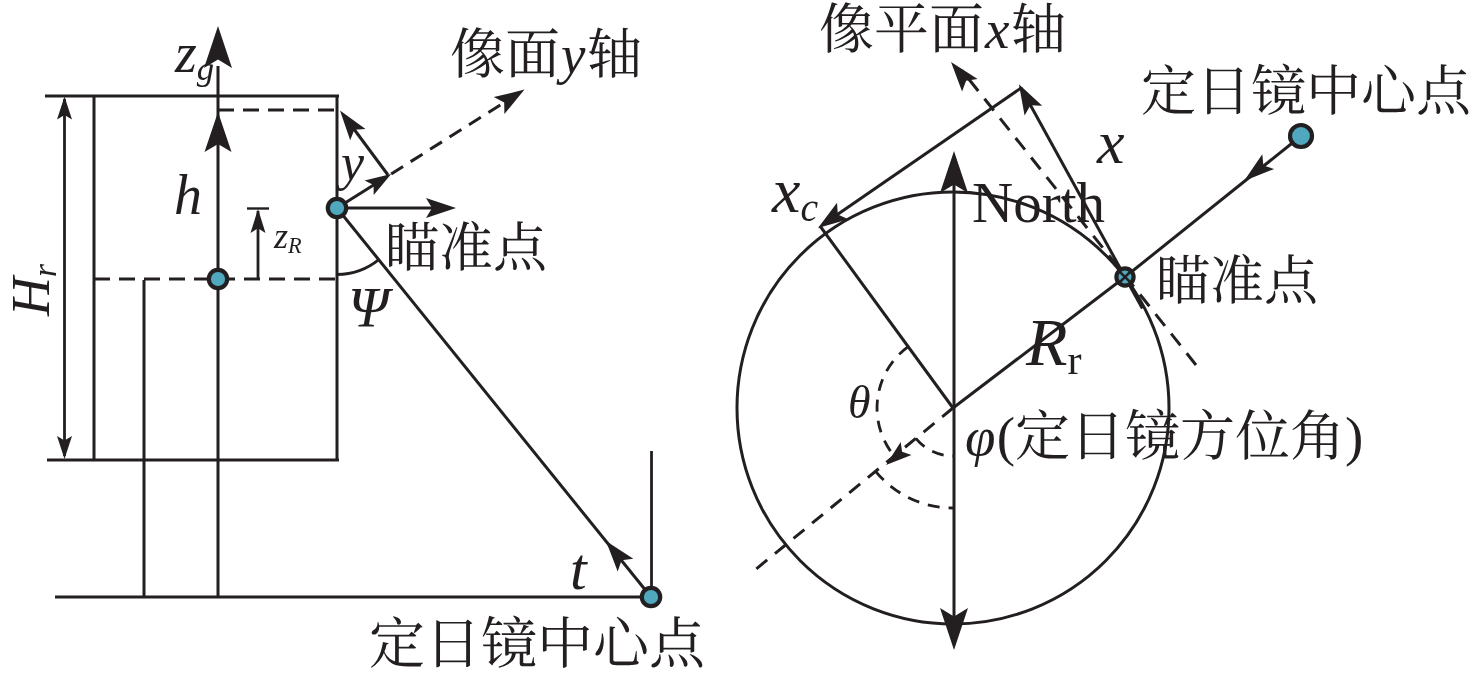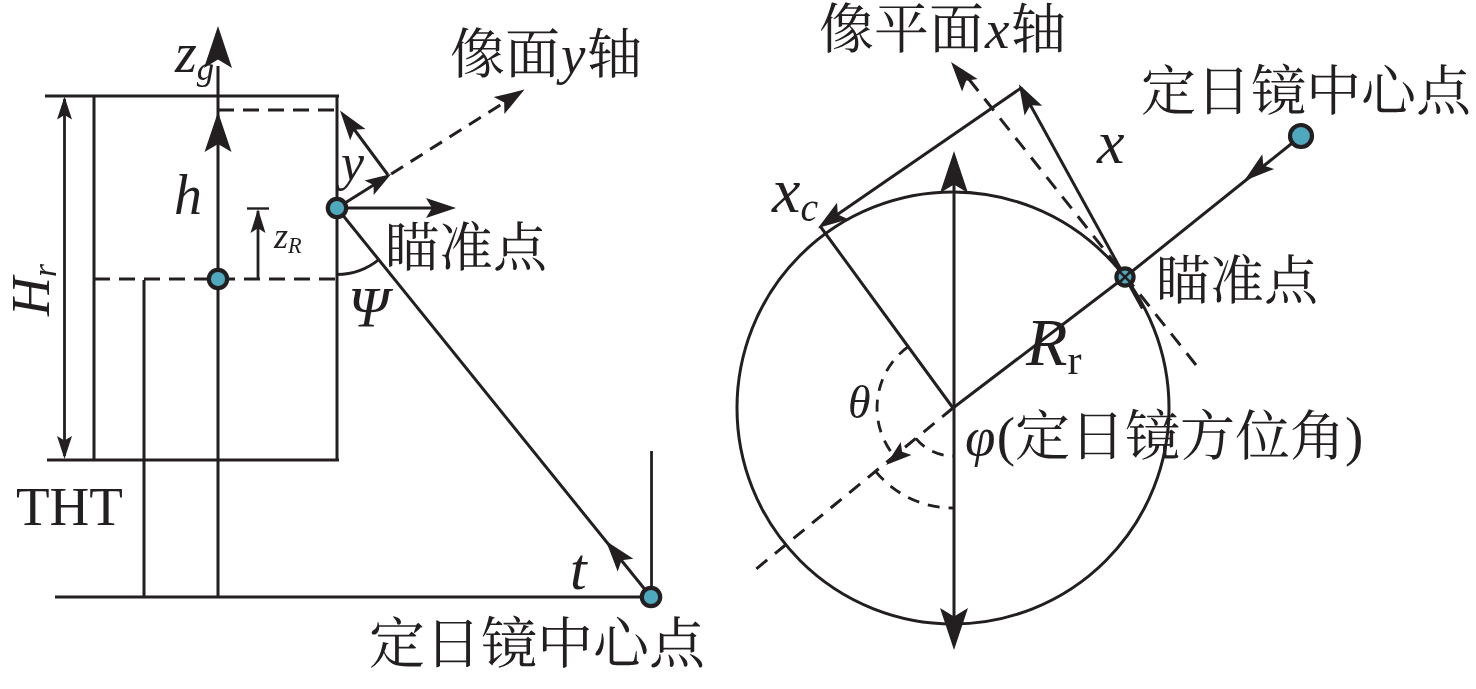--- a/index.html
+++ b/index.html
@@ -102,21 +102,20 @@
         <path transform="translate(0,880) scale(1,-1)" d="M846 597 882 637 960 576Q956 569 944 564Q932 559 917 557V-49Q917 -52 908 -58Q900 -63 888 -68Q876 -72 865 -72H856V597ZM513 -56Q513 -60 506 -65Q500 -70 488 -75Q477 -79 463 -79H452V597V630L518 597H878V568H513ZM880 26V-4H490V26ZM880 324V295H490V324ZM744 820Q743 810 736 803Q729 797 712 795V8H652V830ZM284 -60Q284 -63 270 -71Q256 -79 232 -79H222V384H284ZM319 557Q317 547 310 540Q302 533 284 531V377Q284 377 272 377Q259 377 243 377H228V568ZM46 152Q79 158 137 172Q195 186 269 205Q342 224 420 244L424 229Q371 204 295 169Q218 134 115 92Q112 83 106 77Q100 71 94 68ZM359 444Q359 444 372 435Q384 425 401 410Q418 396 431 383Q427 367 406 367H109L101 396H320ZM353 708Q353 708 366 698Q380 687 399 672Q418 657 432 642Q429 626 407 626H52L44 656H309ZM289 805Q285 796 274 790Q264 784 242 788L253 804Q246 774 236 731Q225 688 211 639Q198 591 183 541Q168 492 153 447Q139 402 127 367H137L104 333L35 390Q46 396 63 403Q80 410 93 413L67 378Q79 409 93 454Q108 499 123 550Q139 602 153 654Q167 707 178 753Q189 800 196 834Z"></path>
       </svg></div>
 <div class="lbl cjk" style="left:385px;top:219px;font-size:54px;"><svg viewBox="0 0 1000 1000" class="g">
         <path transform="translate(0,880) scale(1,-1)" d="M258 765H248L284 807L363 745Q359 739 347 733Q335 727 320 724V65Q320 62 311 56Q302 50 290 45Q278 40 267 40H258ZM107 353H300V324H107ZM109 564H301V536H109ZM110 137H302V107H110ZM75 765V798L140 765H303V737H136V18Q136 14 129 9Q122 3 111 -1Q100 -6 86 -6H75ZM441 252H870V224H441ZM441 29H873V0H441ZM619 466H681V16H619ZM511 831 609 822Q608 811 599 804Q591 797 572 794V531Q572 528 565 523Q557 518 546 514Q534 511 522 511H511ZM726 831 824 822Q823 811 815 804Q807 797 787 794V535Q787 532 780 527Q773 522 761 519Q750 515 738 515H726ZM347 682H861L902 738Q902 738 910 731Q918 725 930 714Q942 704 955 692Q968 680 978 669Q974 653 953 653H355ZM405 466V498L473 466H869V436H468V-55Q468 -58 460 -64Q453 -70 441 -74Q430 -78 416 -78H405ZM835 466H825L862 507L942 444Q937 438 925 432Q914 427 899 424V-49Q899 -52 890 -58Q880 -63 868 -67Q856 -72 845 -72H835Z"></path>
       </svg><svg viewBox="0 0 1000 1000" class="g">
         <path transform="translate(0,880) scale(1,-1)" d="M609 847Q657 825 684 801Q712 776 723 752Q734 728 733 708Q732 688 722 676Q712 664 697 663Q682 663 666 677Q666 705 656 735Q646 764 631 792Q615 820 597 839ZM561 806Q558 798 550 793Q542 788 522 788Q501 721 466 639Q431 556 382 475Q333 394 271 329L258 338Q294 391 325 455Q357 519 381 586Q406 654 424 718Q442 782 453 837ZM462 -57Q462 -61 448 -70Q434 -79 410 -79H400V609L429 664L474 645H462ZM701 644V5H637V644ZM882 85Q882 85 891 78Q899 71 913 60Q926 49 941 36Q956 24 968 12Q965 -4 941 -4H431V25H835ZM840 298Q840 298 849 291Q857 284 870 273Q884 262 898 250Q912 237 924 225Q920 209 898 209H435V239H795ZM840 499Q840 499 849 492Q857 485 870 474Q884 463 898 451Q912 438 924 426Q920 410 898 410H435V440H795ZM864 704Q864 704 873 697Q881 690 895 679Q908 668 923 656Q938 643 950 631Q946 615 924 615H429V645H818ZM77 795Q133 779 168 756Q203 733 221 710Q238 686 241 666Q243 645 236 631Q228 618 213 615Q198 612 180 624Q174 652 155 682Q136 713 113 740Q89 768 66 787ZM103 216Q112 216 116 219Q120 222 127 238Q132 247 135 256Q139 265 145 281Q152 297 164 327Q176 357 196 408Q216 459 247 538Q278 616 323 729L342 725Q329 683 311 630Q294 576 276 520Q258 463 241 412Q225 361 213 324Q202 286 197 270Q190 245 186 221Q182 197 182 178Q182 162 187 144Q191 127 196 107Q201 88 205 64Q209 40 207 10Q206 -20 192 -38Q179 -57 153 -57Q140 -57 132 -44Q124 -30 123 -8Q130 42 130 81Q130 121 124 147Q119 173 108 180Q98 188 87 190Q75 192 60 193V216Q60 216 68 216Q77 216 87 216Q98 216 103 216Z"></path>
       </svg><svg viewBox="0 0 1000 1000" class="g">
         <path transform="translate(0,880) scale(1,-1)" d="M222 276H777V246H222ZM485 686H776L824 748Q824 748 833 741Q842 734 856 722Q870 711 885 698Q900 685 913 672Q909 656 887 656H485ZM452 840 558 830Q557 820 548 812Q539 804 519 801V496H452ZM184 162H202Q217 98 206 52Q196 6 173 -22Q149 -51 124 -64Q102 -77 78 -77Q55 -76 46 -58Q39 -42 48 -28Q57 -14 73 -6Q100 5 126 29Q151 52 168 86Q184 119 184 162ZM359 158Q396 124 415 92Q435 59 440 30Q446 2 441 -20Q437 -42 426 -53Q414 -65 399 -65Q385 -64 371 -48Q376 -15 372 21Q369 57 362 92Q355 127 346 154ZM540 162Q593 132 625 102Q656 71 671 43Q686 14 687 -9Q689 -32 680 -46Q671 -60 657 -62Q642 -64 625 -50Q621 -16 605 21Q589 58 569 93Q548 128 527 155ZM739 165Q808 138 852 107Q896 76 919 45Q943 15 949 -11Q955 -37 949 -54Q942 -72 928 -76Q913 -80 893 -67Q884 -29 857 12Q830 53 795 91Q761 129 728 156ZM194 513V546L265 513H782V484H259V208Q259 205 251 200Q243 194 230 190Q218 186 204 186H194ZM742 513H732L768 554L850 491Q845 485 834 480Q823 474 808 471V215Q808 211 798 206Q788 201 776 197Q763 193 752 193H742Z"></path>
       </svg></div>
 <div class="lbl mathtxt it" style="left:348px;top:279px;font-size:58px;">Ψ</div>
-<div class="lbl mathtxt" style="left:16px;top:479px;font-size:55px;">THT</div>
 <div class="lbl mathtxt it" style="left:570px;top:539px;font-size:60px;">t</div>
 <div class="lbl cjk" style="left:369px;top:614px;font-size:56px;"><svg viewBox="0 0 1000 1000" class="g">
         <path transform="translate(0,880) scale(1,-1)" d="M835 681 879 725 959 648Q953 644 944 642Q935 641 920 639Q902 615 869 587Q837 559 810 540L798 547Q806 565 815 590Q825 615 833 639Q842 663 846 681ZM169 733Q186 677 182 635Q179 593 163 565Q147 538 126 524Q113 516 98 513Q82 510 69 515Q56 520 50 533Q44 550 53 565Q62 581 78 590Q98 601 116 622Q134 643 145 672Q155 700 152 732ZM867 681V651H157V681ZM437 839Q487 829 516 811Q546 793 558 772Q571 752 571 734Q571 716 562 704Q552 692 537 690Q522 688 504 701Q499 735 476 772Q453 809 427 832ZM352 359Q349 348 340 343Q331 338 315 337Q299 262 267 185Q236 107 183 39Q129 -29 46 -78L35 -67Q103 -13 146 62Q190 137 214 219Q239 302 249 381ZM262 243Q290 167 330 121Q370 74 424 50Q477 25 548 16Q619 8 710 8Q731 8 765 8Q798 8 835 8Q871 8 906 8Q940 9 964 10V-5Q944 -8 934 -23Q924 -38 923 -58Q904 -58 876 -58Q848 -58 815 -58Q783 -58 754 -58Q724 -58 704 -58Q611 -58 539 -46Q466 -34 411 -3Q357 29 317 87Q277 144 247 235ZM753 353Q753 353 762 347Q771 340 785 329Q798 318 813 305Q828 293 841 281Q837 265 814 265H501V294H707ZM532 509V-15L466 4V509ZM758 564Q758 564 767 558Q775 551 789 541Q803 531 818 519Q833 507 846 495Q842 479 819 479H167L159 509H711Z"></path>
       </svg><svg viewBox="0 0 1000 1000" class="g">
         <path transform="translate(0,880) scale(1,-1)" d="M238 400H768V370H238ZM238 48H768V19H238ZM735 739H725L763 783L846 717Q841 711 829 705Q818 700 803 697V-40Q803 -43 793 -49Q784 -55 770 -60Q757 -65 745 -65H735ZM202 739V773L275 739H769V710H268V-43Q268 -48 261 -54Q253 -61 241 -65Q229 -70 214 -70H202Z"></path>
       </svg><svg viewBox="0 0 1000 1000" class="g">
         <path transform="translate(0,880) scale(1,-1)" d="M584 851Q626 841 651 825Q676 810 686 793Q696 775 696 761Q695 746 686 736Q678 727 664 726Q651 725 636 736Q630 763 612 794Q593 825 573 844ZM627 197Q622 159 608 121Q595 82 564 46Q533 11 476 -22Q418 -54 324 -80L312 -64Q392 -34 439 -2Q487 30 511 63Q535 97 544 130Q553 164 555 197ZM754 198Q754 190 754 182Q754 174 754 169V15Q754 6 758 3Q762 1 779 1H837Q856 1 870 1Q884 1 891 1Q901 1 906 11Q911 21 918 49Q925 77 931 109H943L946 9Q961 4 965 -2Q970 -8 970 -18Q970 -30 959 -39Q948 -47 919 -51Q890 -55 835 -55H764Q733 -55 718 -50Q702 -45 697 -32Q692 -20 692 2V198ZM495 158Q495 155 487 150Q479 145 468 141Q456 138 442 138H432V436V467L501 436H853V406H495ZM804 436 838 473 913 415Q909 410 899 405Q888 400 875 398V164Q875 161 866 156Q857 152 845 148Q833 144 822 144H813V436ZM844 322V293H472V322ZM479 685Q524 670 549 652Q575 633 587 614Q598 595 598 579Q597 562 589 552Q580 542 567 540Q553 539 538 551Q534 583 513 619Q492 655 468 677ZM856 657Q853 649 844 644Q835 639 818 640Q800 614 771 581Q743 548 716 521H695Q712 556 730 604Q748 652 761 690ZM896 590Q896 590 909 579Q922 568 941 553Q960 538 975 523Q971 507 949 507H376L368 536H853ZM859 778Q859 778 867 771Q875 765 887 755Q900 744 914 732Q928 720 939 709Q936 693 913 693H407L399 722H816ZM846 206V176H474V206ZM308 760Q308 760 320 750Q332 741 349 727Q366 713 381 698Q377 682 355 682H127L143 712H267ZM158 30Q177 41 210 65Q243 88 285 118Q327 149 369 181L379 168Q361 149 333 117Q304 86 269 48Q234 9 195 -30ZM215 525 229 516V35L182 12L201 41Q214 23 215 6Q215 -11 210 -23Q206 -35 199 -41L135 21Q157 38 163 46Q169 55 169 67V525ZM311 386Q311 386 323 375Q336 365 353 350Q371 334 384 320Q380 304 358 304H44L36 334H271ZM277 582Q277 582 290 572Q302 562 319 547Q336 533 349 519Q345 503 323 503H96L88 532H239ZM211 797Q195 748 168 689Q141 630 109 574Q76 517 43 474L29 481Q46 515 63 562Q81 610 97 661Q113 713 126 762Q139 811 145 848L247 818Q246 810 237 804Q229 798 211 797Z"></path>
       </svg><svg viewBox="0 0 1000 1000" class="g">
         <path transform="translate(0,880) scale(1,-1)" d="M849 334V305H139V334ZM812 628 849 670 932 606Q927 600 916 595Q904 589 889 586V243Q889 240 879 235Q869 230 856 226Q843 222 832 222H822V628ZM172 233Q172 230 164 224Q156 219 144 214Q132 210 117 210H106V628V662L179 628H844V599H172ZM567 827Q565 817 557 809Q550 802 530 799V-51Q530 -56 522 -63Q515 -69 502 -74Q490 -78 476 -78H463V838Z"></path>
       </svg><svg viewBox="0 0 1000 1000" class="g">
@@ -141,20 +140,21 @@
         <path transform="translate(0,880) scale(1,-1)" d="M584 851Q626 841 651 825Q676 810 686 793Q696 775 696 761Q695 746 686 736Q678 727 664 726Q651 725 636 736Q630 763 612 794Q593 825 573 844ZM627 197Q622 159 608 121Q595 82 564 46Q533 11 476 -22Q418 -54 324 -80L312 -64Q392 -34 439 -2Q487 30 511 63Q535 97 544 130Q553 164 555 197ZM754 198Q754 190 754 182Q754 174 754 169V15Q754 6 758 3Q762 1 779 1H837Q856 1 870 1Q884 1 891 1Q901 1 906 11Q911 21 918 49Q925 77 931 109H943L946 9Q961 4 965 -2Q970 -8 970 -18Q970 -30 959 -39Q948 -47 919 -51Q890 -55 835 -55H764Q733 -55 718 -50Q702 -45 697 -32Q692 -20 692 2V198ZM495 158Q495 155 487 150Q479 145 468 141Q456 138 442 138H432V436V467L501 436H853V406H495ZM804 436 838 473 913 415Q909 410 899 405Q888 400 875 398V164Q875 161 866 156Q857 152 845 148Q833 144 822 144H813V436ZM844 322V293H472V322ZM479 685Q524 670 549 652Q575 633 587 614Q598 595 598 579Q597 562 589 552Q580 542 567 540Q553 539 538 551Q534 583 513 619Q492 655 468 677ZM856 657Q853 649 844 644Q835 639 818 640Q800 614 771 581Q743 548 716 521H695Q712 556 730 604Q748 652 761 690ZM896 590Q896 590 909 579Q922 568 941 553Q960 538 975 523Q971 507 949 507H376L368 536H853ZM859 778Q859 778 867 771Q875 765 887 755Q900 744 914 732Q928 720 939 709Q936 693 913 693H407L399 722H816ZM846 206V176H474V206ZM308 760Q308 760 320 750Q332 741 349 727Q366 713 381 698Q377 682 355 682H127L143 712H267ZM158 30Q177 41 210 65Q243 88 285 118Q327 149 369 181L379 168Q361 149 333 117Q304 86 269 48Q234 9 195 -30ZM215 525 229 516V35L182 12L201 41Q214 23 215 6Q215 -11 210 -23Q206 -35 199 -41L135 21Q157 38 163 46Q169 55 169 67V525ZM311 386Q311 386 323 375Q336 365 353 350Q371 334 384 320Q380 304 358 304H44L36 334H271ZM277 582Q277 582 290 572Q302 562 319 547Q336 533 349 519Q345 503 323 503H96L88 532H239ZM211 797Q195 748 168 689Q141 630 109 574Q76 517 43 474L29 481Q46 515 63 562Q81 610 97 661Q113 713 126 762Q139 811 145 848L247 818Q246 810 237 804Q229 798 211 797Z"></path>
       </svg><svg viewBox="0 0 1000 1000" class="g">
         <path transform="translate(0,880) scale(1,-1)" d="M849 334V305H139V334ZM812 628 849 670 932 606Q927 600 916 595Q904 589 889 586V243Q889 240 879 235Q869 230 856 226Q843 222 832 222H822V628ZM172 233Q172 230 164 224Q156 219 144 214Q132 210 117 210H106V628V662L179 628H844V599H172ZM567 827Q565 817 557 809Q550 802 530 799V-51Q530 -56 522 -63Q515 -69 502 -74Q490 -78 476 -78H463V838Z"></path>
       </svg><svg viewBox="0 0 1000 1000" class="g">
         <path transform="translate(0,880) scale(1,-1)" d="M435 831Q505 793 548 754Q592 716 614 680Q636 645 642 616Q648 588 641 571Q634 553 618 550Q602 546 582 561Q572 603 545 650Q519 698 486 744Q453 789 422 823ZM397 648Q396 638 388 631Q380 624 363 622V65Q363 46 375 38Q387 30 429 30H570Q619 30 653 31Q687 32 703 34Q715 35 720 39Q726 43 729 50Q736 65 746 112Q756 159 767 220H780L783 42Q802 37 808 30Q815 24 815 13Q815 0 805 -9Q795 -18 769 -24Q742 -29 694 -31Q646 -34 568 -34H423Q374 -34 347 -27Q320 -19 309 -1Q298 17 298 50V659ZM766 518Q823 476 860 434Q898 391 920 352Q942 312 951 278Q959 244 958 218Q956 192 947 177Q938 162 925 161Q912 160 898 175Q890 219 873 279Q856 338 828 400Q800 461 755 509ZM175 533Q196 446 192 376Q188 307 172 257Q156 208 137 181Q125 163 109 152Q94 141 78 138Q63 136 53 145Q41 157 44 174Q47 191 59 207Q85 234 108 284Q130 335 144 399Q159 464 157 533Z"></path>
       </svg><svg viewBox="0 0 1000 1000" class="g">
         <path transform="translate(0,880) scale(1,-1)" d="M222 276H777V246H222ZM485 686H776L824 748Q824 748 833 741Q842 734 856 722Q870 711 885 698Q900 685 913 672Q909 656 887 656H485ZM452 840 558 830Q557 820 548 812Q539 804 519 801V496H452ZM184 162H202Q217 98 206 52Q196 6 173 -22Q149 -51 124 -64Q102 -77 78 -77Q55 -76 46 -58Q39 -42 48 -28Q57 -14 73 -6Q100 5 126 29Q151 52 168 86Q184 119 184 162ZM359 158Q396 124 415 92Q435 59 440 30Q446 2 441 -20Q437 -42 426 -53Q414 -65 399 -65Q385 -64 371 -48Q376 -15 372 21Q369 57 362 92Q355 127 346 154ZM540 162Q593 132 625 102Q656 71 671 43Q686 14 687 -9Q689 -32 680 -46Q671 -60 657 -62Q642 -64 625 -50Q621 -16 605 21Q589 58 569 93Q548 128 527 155ZM739 165Q808 138 852 107Q896 76 919 45Q943 15 949 -11Q955 -37 949 -54Q942 -72 928 -76Q913 -80 893 -67Q884 -29 857 12Q830 53 795 91Q761 129 728 156ZM194 513V546L265 513H782V484H259V208Q259 205 251 200Q243 194 230 190Q218 186 204 186H194ZM742 513H732L768 554L850 491Q845 485 834 480Q823 474 808 471V215Q808 211 798 206Q788 201 776 197Q763 193 752 193H742Z"></path>
       </svg></div>
 <div class="lbl mathtxt it" style="left:1097px;top:111px;font-size:62px;">x</div>
 <div class="lbl math" style="left:772px;top:159px;font-size:64px;"><span class="it">x</span><span class="sub it">c</span></div>
+<div class="lbl mathtxt" style="left:972px;top:174px;font-size:57px;">North</div>
 <div class="lbl cjk" style="left:1156px;top:252px;font-size:54px;"><svg viewBox="0 0 1000 1000" class="g">
         <path transform="translate(0,880) scale(1,-1)" d="M258 765H248L284 807L363 745Q359 739 347 733Q335 727 320 724V65Q320 62 311 56Q302 50 290 45Q278 40 267 40H258ZM107 353H300V324H107ZM109 564H301V536H109ZM110 137H302V107H110ZM75 765V798L140 765H303V737H136V18Q136 14 129 9Q122 3 111 -1Q100 -6 86 -6H75ZM441 252H870V224H441ZM441 29H873V0H441ZM619 466H681V16H619ZM511 831 609 822Q608 811 599 804Q591 797 572 794V531Q572 528 565 523Q557 518 546 514Q534 511 522 511H511ZM726 831 824 822Q823 811 815 804Q807 797 787 794V535Q787 532 780 527Q773 522 761 519Q750 515 738 515H726ZM347 682H861L902 738Q902 738 910 731Q918 725 930 714Q942 704 955 692Q968 680 978 669Q974 653 953 653H355ZM405 466V498L473 466H869V436H468V-55Q468 -58 460 -64Q453 -70 441 -74Q430 -78 416 -78H405ZM835 466H825L862 507L942 444Q937 438 925 432Q914 427 899 424V-49Q899 -52 890 -58Q880 -63 868 -67Q856 -72 845 -72H835Z"></path>
       </svg><svg viewBox="0 0 1000 1000" class="g">
         <path transform="translate(0,880) scale(1,-1)" d="M609 847Q657 825 684 801Q712 776 723 752Q734 728 733 708Q732 688 722 676Q712 664 697 663Q682 663 666 677Q666 705 656 735Q646 764 631 792Q615 820 597 839ZM561 806Q558 798 550 793Q542 788 522 788Q501 721 466 639Q431 556 382 475Q333 394 271 329L258 338Q294 391 325 455Q357 519 381 586Q406 654 424 718Q442 782 453 837ZM462 -57Q462 -61 448 -70Q434 -79 410 -79H400V609L429 664L474 645H462ZM701 644V5H637V644ZM882 85Q882 85 891 78Q899 71 913 60Q926 49 941 36Q956 24 968 12Q965 -4 941 -4H431V25H835ZM840 298Q840 298 849 291Q857 284 870 273Q884 262 898 250Q912 237 924 225Q920 209 898 209H435V239H795ZM840 499Q840 499 849 492Q857 485 870 474Q884 463 898 451Q912 438 924 426Q920 410 898 410H435V440H795ZM864 704Q864 704 873 697Q881 690 895 679Q908 668 923 656Q938 643 950 631Q946 615 924 615H429V645H818ZM77 795Q133 779 168 756Q203 733 221 710Q238 686 241 666Q243 645 236 631Q228 618 213 615Q198 612 180 624Q174 652 155 682Q136 713 113 740Q89 768 66 787ZM103 216Q112 216 116 219Q120 222 127 238Q132 247 135 256Q139 265 145 281Q152 297 164 327Q176 357 196 408Q216 459 247 538Q278 616 323 729L342 725Q329 683 311 630Q294 576 276 520Q258 463 241 412Q225 361 213 324Q202 286 197 270Q190 245 186 221Q182 197 182 178Q182 162 187 144Q191 127 196 107Q201 88 205 64Q209 40 207 10Q206 -20 192 -38Q179 -57 153 -57Q140 -57 132 -44Q124 -30 123 -8Q130 42 130 81Q130 121 124 147Q119 173 108 180Q98 188 87 190Q75 192 60 193V216Q60 216 68 216Q77 216 87 216Q98 216 103 216Z"></path>
       </svg><svg viewBox="0 0 1000 1000" class="g">
         <path transform="translate(0,880) scale(1,-1)" d="M222 276H777V246H222ZM485 686H776L824 748Q824 748 833 741Q842 734 856 722Q870 711 885 698Q900 685 913 672Q909 656 887 656H485ZM452 840 558 830Q557 820 548 812Q539 804 519 801V496H452ZM184 162H202Q217 98 206 52Q196 6 173 -22Q149 -51 124 -64Q102 -77 78 -77Q55 -76 46 -58Q39 -42 48 -28Q57 -14 73 -6Q100 5 126 29Q151 52 168 86Q184 119 184 162ZM359 158Q396 124 415 92Q435 59 440 30Q446 2 441 -20Q437 -42 426 -53Q414 -65 399 -65Q385 -64 371 -48Q376 -15 372 21Q369 57 362 92Q355 127 346 154ZM540 162Q593 132 625 102Q656 71 671 43Q686 14 687 -9Q689 -32 680 -46Q671 -60 657 -62Q642 -64 625 -50Q621 -16 605 21Q589 58 569 93Q548 128 527 155ZM739 165Q808 138 852 107Q896 76 919 45Q943 15 949 -11Q955 -37 949 -54Q942 -72 928 -76Q913 -80 893 -67Q884 -29 857 12Q830 53 795 91Q761 129 728 156ZM194 513V546L265 513H782V484H259V208Q259 205 251 200Q243 194 230 190Q218 186 204 186H194ZM742 513H732L768 554L850 491Q845 485 834 480Q823 474 808 471V215Q808 211 798 206Q788 201 776 197Q763 193 752 193H742Z"></path>
       </svg></div>
 <div class="lbl math subup" style="left:1026px;top:308px;font-size:68px;"><span class="it">R</span><span class="sub up">r</span></div>
 <div class="lbl mathtxt it" style="left:848px;top:380px;font-size:46px;">θ</div>
 <div class="lbl cjk" style="left:964px;top:407px;font-size:55px;"><span class="it">φ</span><span class="up">(</span><svg viewBox="0 0 1000 1000" class="g">

